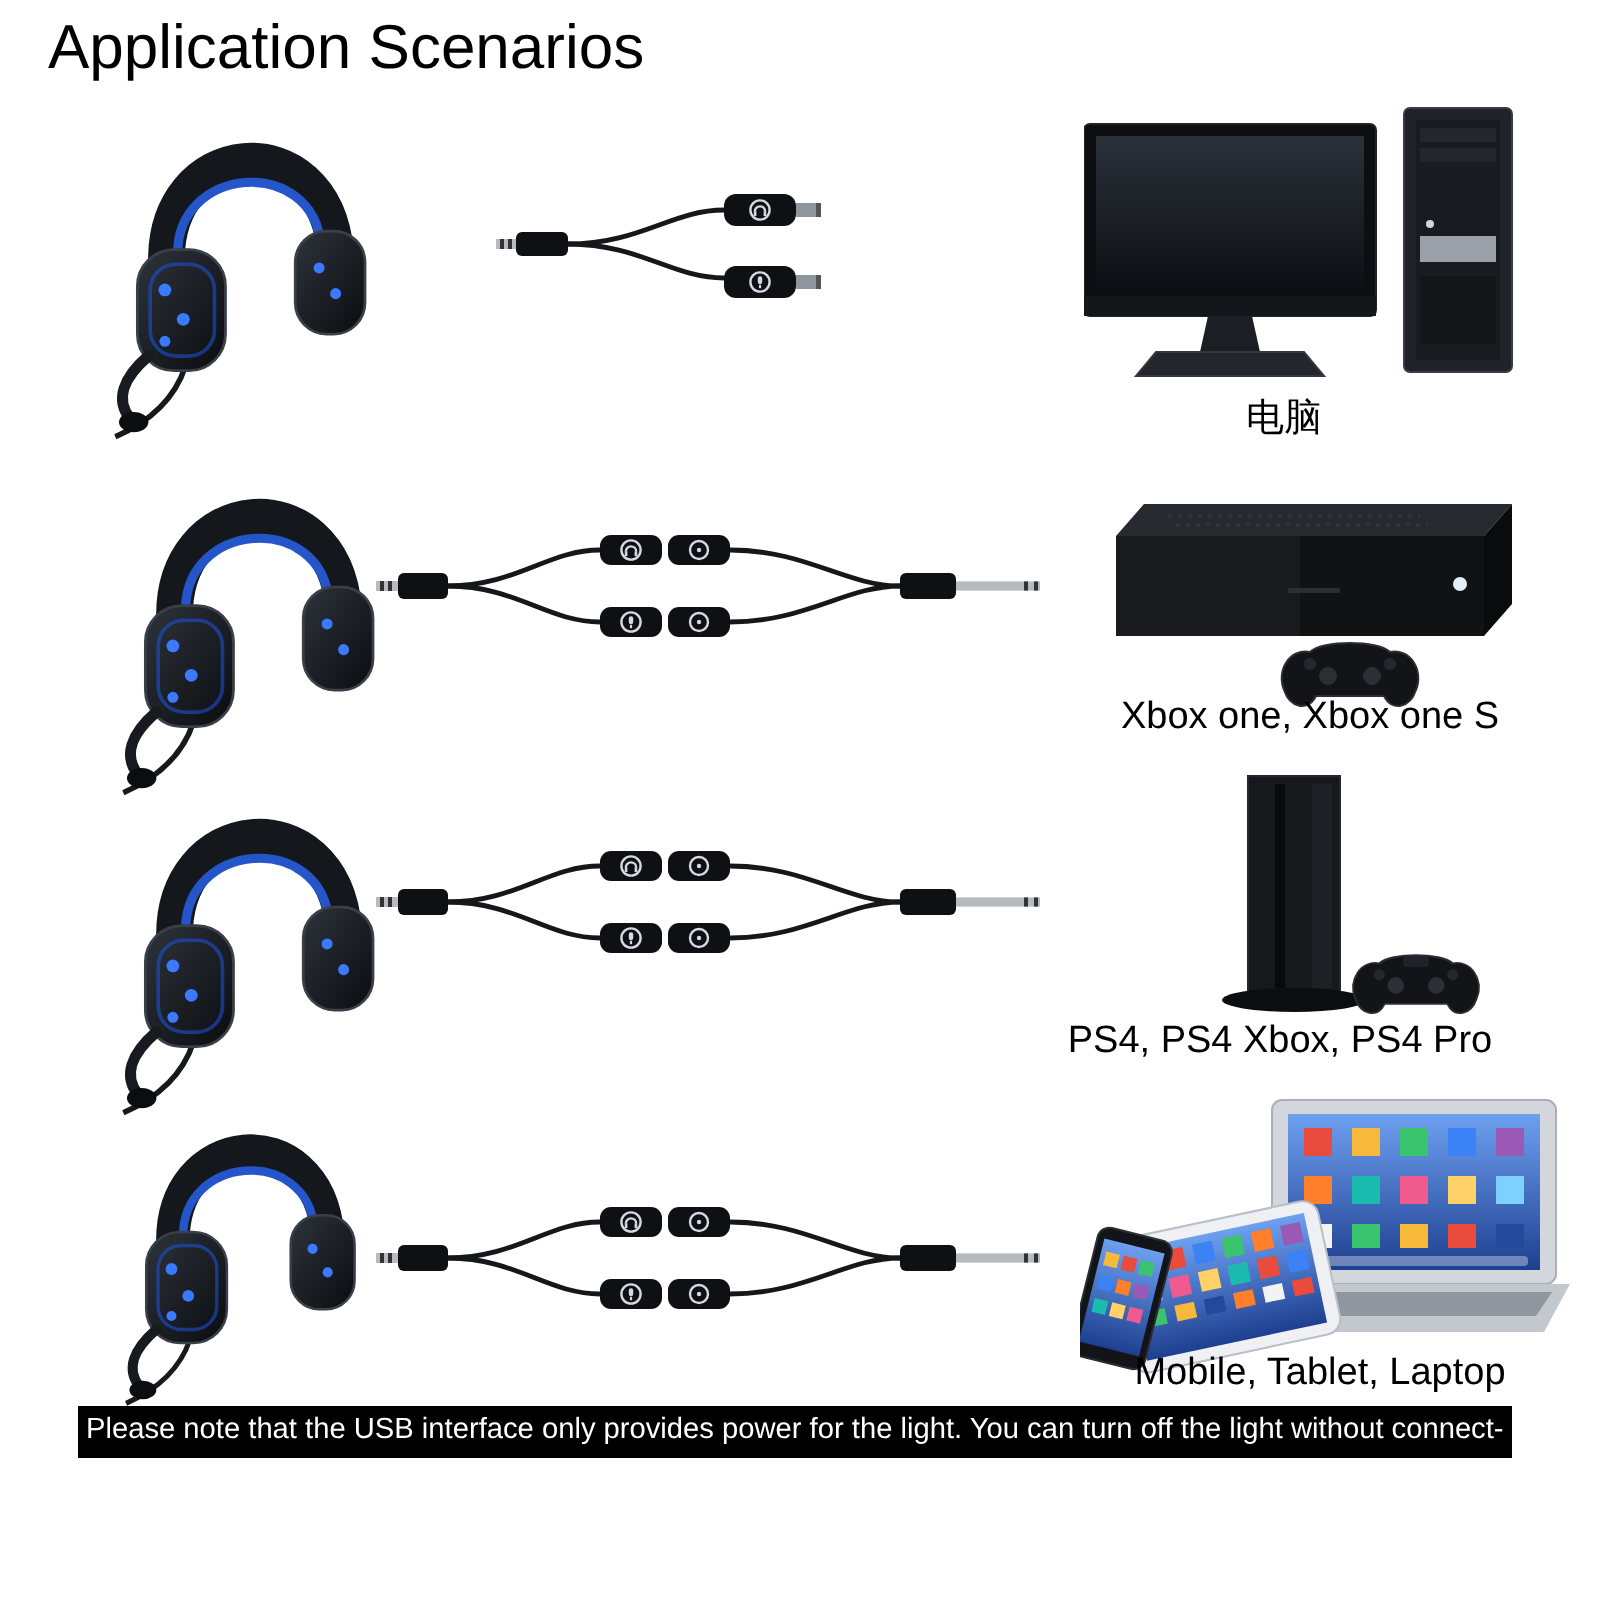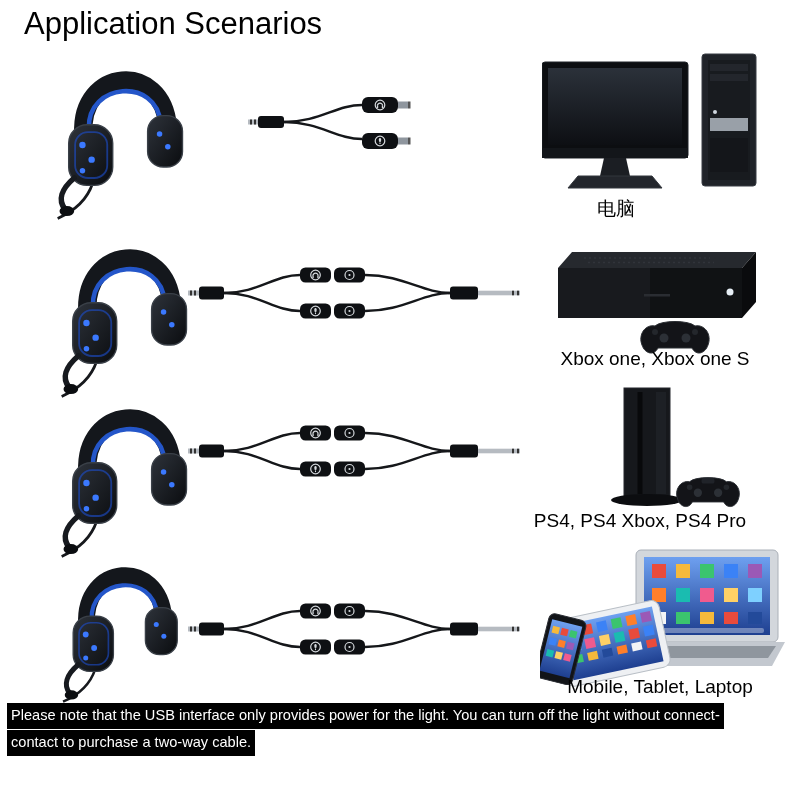--- a/index.html
+++ b/index.html
@@ -1,21 +1,21 @@
 <!DOCTYPE html>
 <html><head>
 <meta charset="utf-8">
 <style>
   html,body{margin:0;padding:0;}
   body{width:800px;height:800px;background:#ffffff;font-family:"Liberation Sans",sans-serif;position:relative;overflow:hidden;}
   .abs{position:absolute;}
   .page-title{top:6px;left:0;width:800px;text-align:left;font-size:31px;font-weight:400;color:#000;margin-left:24px;}
   .device-label{font-size:19px;color:#000;text-align:center;white-space:nowrap;}
   .note{left:7px;top:703px;width:786px;}
-  .note .bar{margin-bottom:1px;line-height:0;}
+  .note .bar{margin-bottom:1px;line-height:0;margin-left:32px;}
   .note-line{display:inline-block;background:#000;color:#fff;font-size:14.6px;line-height:21px;padding:2px 4px 3px 4px;white-space:nowrap;}
 </style>
 </head>
 <body>
 
 <svg width="0" height="0" style="position:absolute" aria-hidden="true">
   <defs>
     <linearGradient id="cupgrad" x1="0" y1="0" x2="1" y2="1">
       <stop offset="0" stop-color="#2e333b"></stop>
         <stop offset="1" stop-color="#0a0c0f"></stop>
@@ -130,21 +130,21 @@
     </g>
     <g>
       <rect x="0" y="10" width="146" height="96" rx="3" fill="#0c0e11" stroke="#1f2328"></rect>
       <rect x="6" y="16" width="134" height="77" fill="url(#mongrad)"></rect>
       <rect x="0" y="96" width="146" height="10" fill="#13161a"></rect>
       <polygon points="62,106 84,106 88,124 58,124" fill="#1b1e23"></polygon>
       <polygon points="36,124 110,124 120,136 26,136" fill="#23262c" stroke="#33373d"></polygon>
     </g>
   </svg>
 
-  <div class="abs device-label" style="left:516px;top:196px;width:200px">电脑</div>
+  <div class="abs device-label" style="left:542px;top:196px;width:200px">电脑</div>
 </div>
 
 <div>
   <svg class="abs" style="left:56px;top:222px" width="138" height="179" viewBox="0 0 150 195">
       <use href="#headset-art"></use>
     </svg>
 
   <svg class="abs" style="left:188px;top:262px" width="336" height="62" viewBox="0 0 336 62">
       <use href="#cable2-art"></use>
     </svg>
@@ -262,14 +262,13 @@
         <rect x="17" y="104" width="7" height="7" fill="#ffd166"></rect>
         <rect x="26" y="104" width="7" height="7" fill="#f05b8e"></rect>
     </g>
   </svg>
 
   <div class="abs device-label" style="left:510px;top:676px;width:300px">Mobile, Tablet, Laptop</div>
 </div>
 
 <div class="abs note">
   <div class="bar"><span class="note-line">Please note that the USB interface only provides power for the light. You can turn off the light without connect-</span></div>
-  <div class="bar"><span class="note-line">contact to purchase a two-way cable.</span></div>
 </div>
 
 </body></html>

